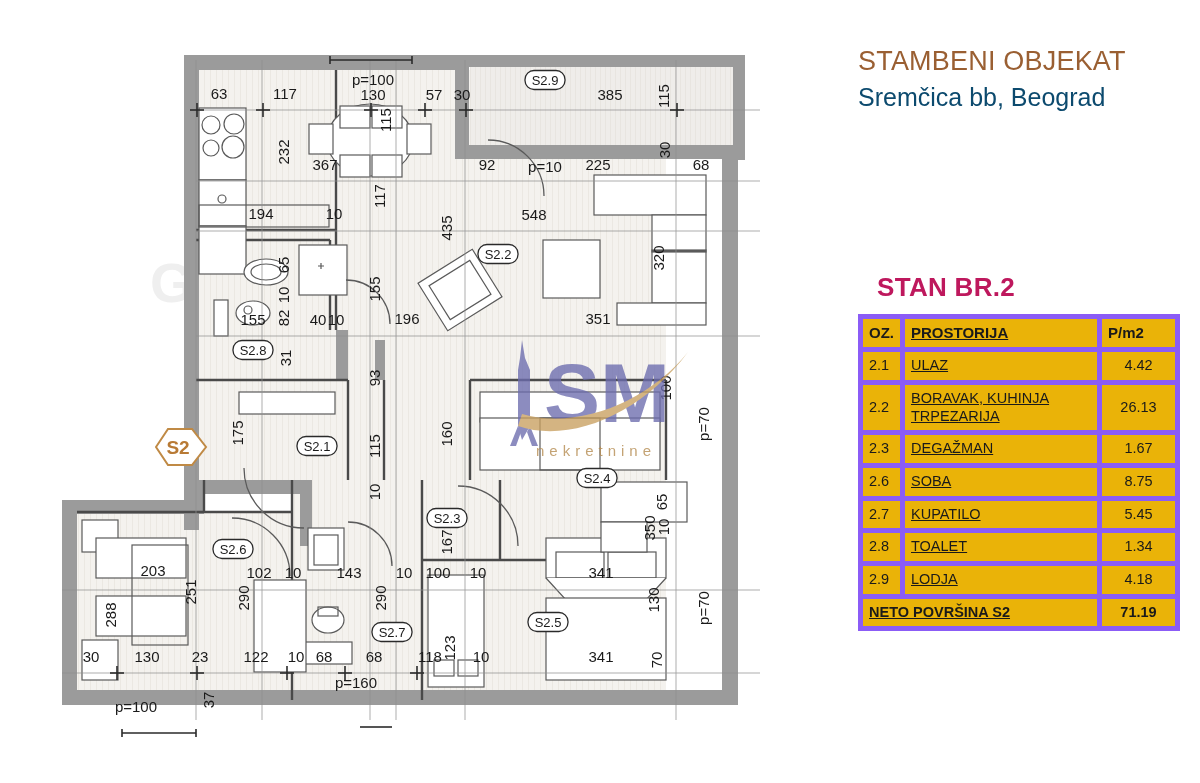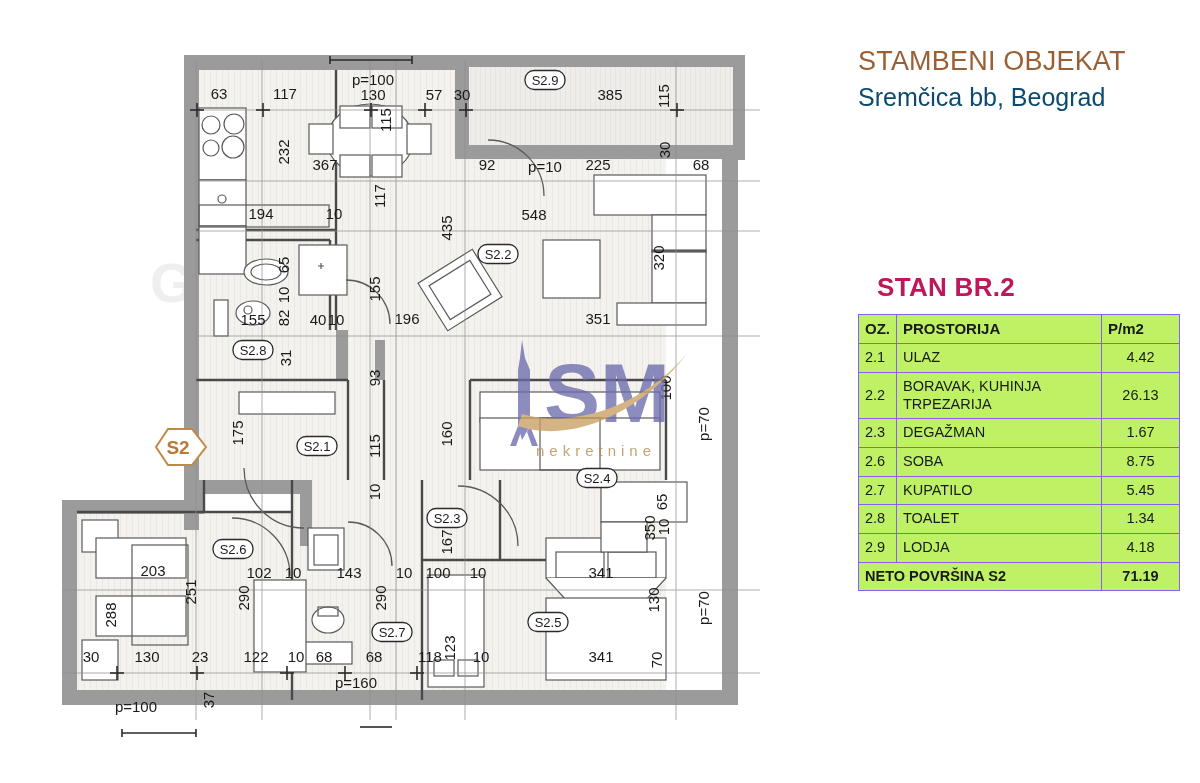--- a/index.html
+++ b/index.html
@@ -32,28 +32,28 @@
     position:absolute; left:18px; top:272px;
     font-size:26px; font-weight:bold; color:#be185d; letter-spacing:.3px;margin-left:19px;
   }
 
   table.legend {
     position:absolute; left:18px; top:314px;
     width:322px; border-collapse:collapse;
     font-size:14.5px; color:#1a1a1a; background:#fff;
   }
   table.legend th, table.legend td {
-    border:1px solid #8b5cf6;
+    border:5px solid #8b5cf6;
     padding:5px 6px;
-    background:#bef264;
+    background:#eab308;
     line-height:1.22;
   }
   table.legend th { font-weight:bold; font-size:15px; text-align:left; }
   .c-oz   { width:38px; text-align:left; white-space:nowrap; }
-  .c-name { text-align:left; }
+  .c-name { text-align:left;text-decoration:underline; }
   .c-area { width:78px; text-align:center; white-space:nowrap; }
   tr.total td { font-weight:bold; }
   .total-label { font-weight:bold; }
 
   
   #plan { position:absolute; left:0; top:0; width:840px; height:783px; }
   #plan svg { display:block; }
 
   .wm-gar {
     position:absolute; left:150px; top:250px;

